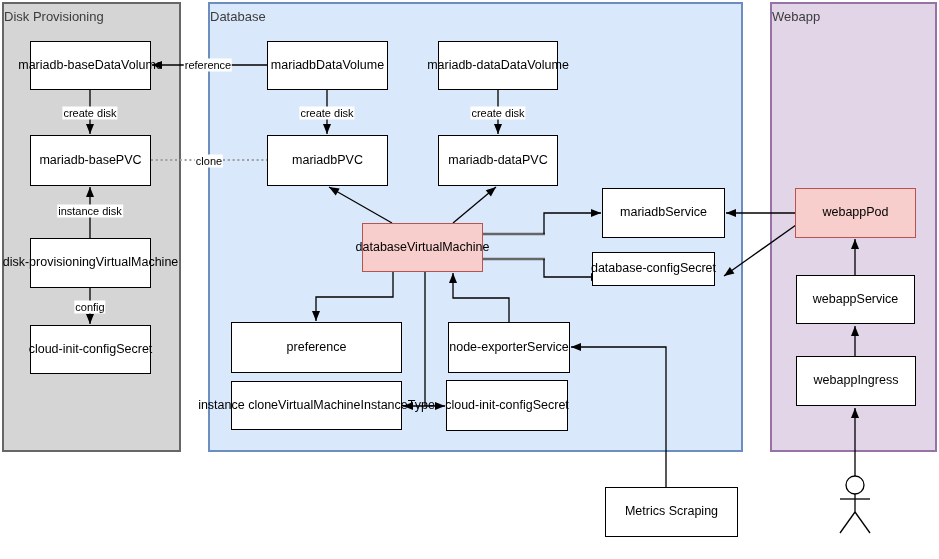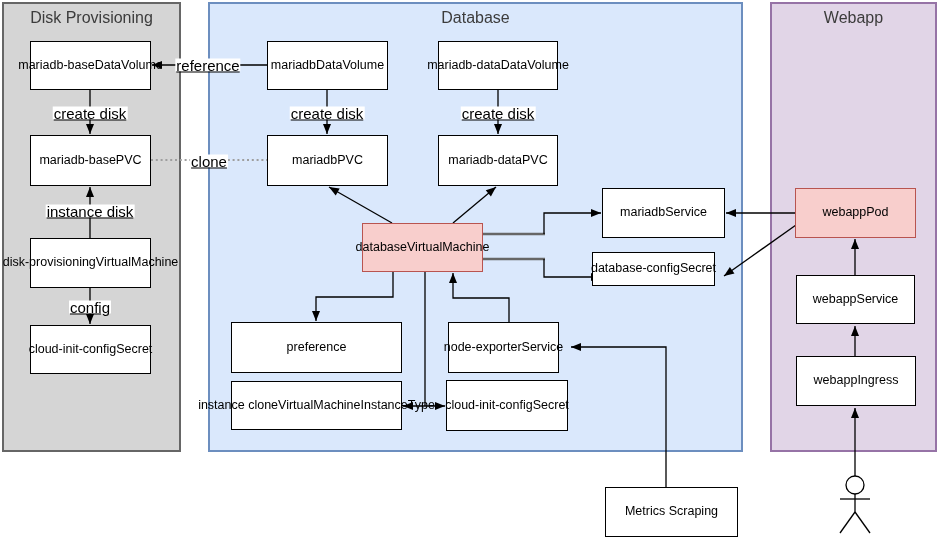--- a/index.html
+++ b/index.html
@@ -9,41 +9,41 @@
     font-family:"Liberation Sans", sans-serif;
     color:var(--text,#000);
     overflow:hidden;
   }
   .section { position:absolute; box-sizing:border-box; }
   .section-gray   { background:var(--gray-fill,#d5d5d5);   border:2px solid var(--gray-border,#666666); }
   .section-blue   { background:var(--blue-fill,#dae8fc);   border:2px solid var(--blue-border,#6c8ebf); }
   .section-purple { background:var(--purple-fill,#e1d5e7); border:2px solid var(--purple-border,#9673a6); }
   .section-title {
     position:absolute; top:5px; left:0; width:100%;
-    text-align:center; font-size:16px; color:var(--title-text,#3c3c3c);
+    text-align:left; font-size:13px; color:var(--title-text,#3c3c3c);
   }
   svg.edges { position:absolute; left:0; top:0; pointer-events:none; }
   .edge        { stroke:var(--edge,#000000); fill:none; stroke-width:1.3px; }
   .edge-gray   { stroke:var(--edge-gray,#666666); fill:none; stroke-width:2.6px; }
   .edge-dotted { stroke:var(--edge-dotted,#9e9e9e); fill:none; stroke-width:1.8px; stroke-dasharray:2 2.8; }
   .arrow-fill  { fill:var(--edge,#000000); }
   .actor       { stroke:var(--edge,#000000); fill:none; stroke-width:1.3px; }
   .actor-head  { fill:#ffffff; }
   .node {
     position:absolute; box-sizing:border-box;
     background:var(--node-fill,#ffffff);
     border:1.3px solid var(--node-border,#000000);
     display:flex; flex-direction:row; align-items:center; justify-content:center;
     text-align:center; font-size:12.5px; line-height:15.5px; white-space:nowrap;
   }
   .node.pink { background:var(--pink-fill,#f8cecc); border-color:var(--pink-border,#b85450); }
   .edge-label {
     position:absolute; transform:translate(-50%,-50%);
     background:var(--canvas-bg,#ffffff); padding:0 1px;
-    font-size:15px; line-height:13px; white-space:nowrap;text-decoration:underline;
+    font-size:11px; line-height:13px; white-space:nowrap;
   }
   .free-label {
     position:absolute; transform:translate(-50%,-50%);
     font-size:12.5px; white-space:nowrap;margin-top:48px;
   }
 </style>
 </head>
 <body>
 
 <div class="canvas">
@@ -143,21 +143,21 @@
     <span>database-config</span>
     <span>Secret</span>
   </div>
   <div class="node" style="left:231px;top:322px;width:171px;height:51px">
     <span>preference</span>
   </div>
   <div class="node" style="left:231px;top:381px;width:171px;height:49px">
     <span>instance clone</span>
     <span>VirtualMachineInstanceType</span>
   </div>
-  <div class="node" style="left:448px;top:322px;width:111px;height:51px">
+  <div class="node" style="left:448px;top:322px;width:122px;height:51px">
     <span>node-exporter</span>
     <span>Service</span>
   </div>
   <div class="node" style="left:446px;top:380px;width:122px;height:51px">
     <span>cloud-init-config</span>
     <span>Secret</span>
   </div>
   <div class="node" style="left:605px;top:487px;width:133px;height:50px">
     <span>Metrics Scraping</span>
   </div>

